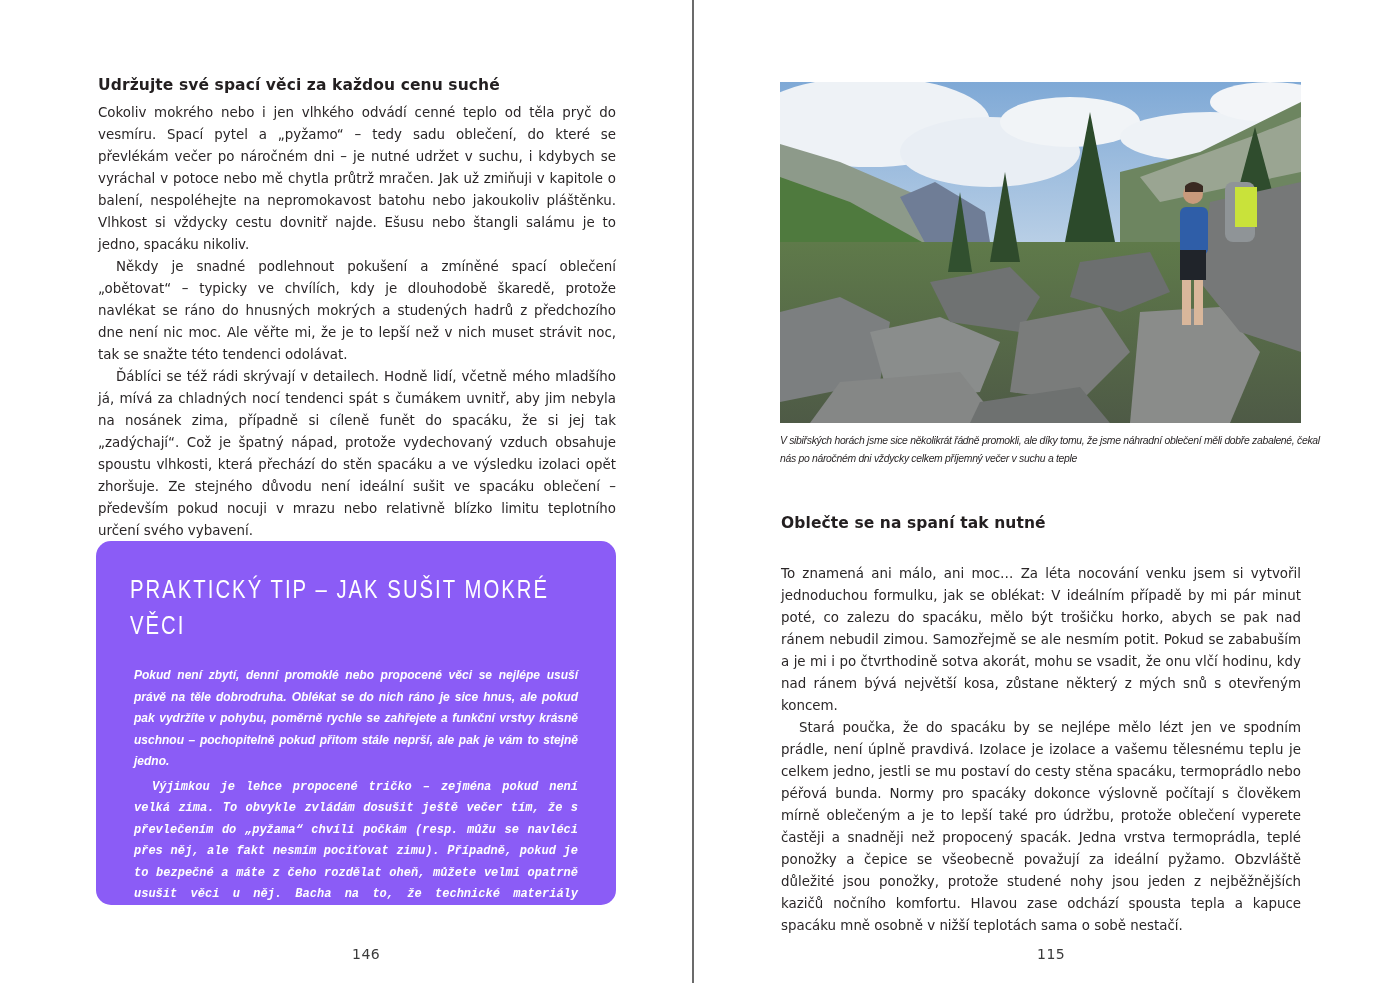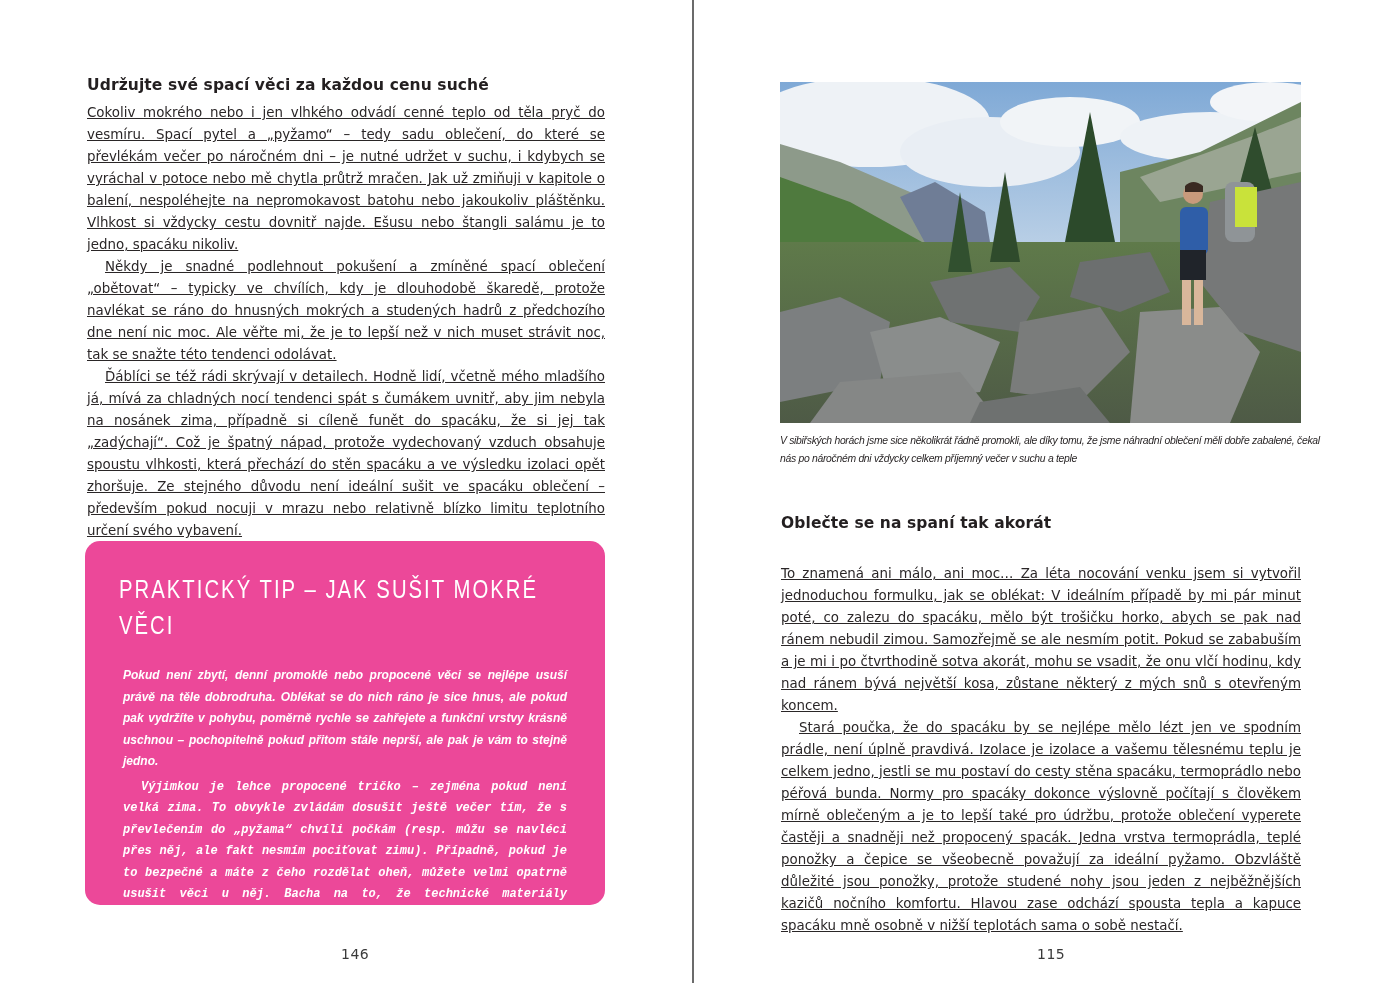--- a/index.html
+++ b/index.html
@@ -2,38 +2,38 @@
 <html><head>
   <meta charset="utf-8">
   <style>
     html, body { margin: 0; padding: 0; }
     body {
       width: 1384px; height: 983px; position: relative; overflow: hidden;
       background: #ffffff; color: #231f20;
       font-family: "DejaVu Sans", sans-serif;
     }
     .page { position: absolute; top: 0; height: 983px; }
-    .page-left { left: 0; width: 780px; }
+    .page-left { left: 11px; width: 780px; }
     .page-right { left: 694px; width: 790px; }
     .spine { position: absolute; left: 692px; top: 0; width: 2px; height: 983px; background: #6b6b6b; }
 
     .heading {
       position: absolute; font-weight: bold; font-size: 15.5px; letter-spacing: 0.1px;
       color: #231f20; white-space: nowrap;
     }
     .body-text {
       position: absolute; font-size: 13.4px; line-height: 22px; color: #2a2627;
-      text-align: justify; hyphens: manual; text-decoration: underline;
+      text-align: justify; hyphens: manual;
     }
     .body-text p { margin: 0; }
     .body-text p.indent { text-indent: 18px; }
 
     .tip-box {
       position: absolute; left: 85px; top: 541px; width: 520px; height: 364px;
-      background: #ec4899; border-radius: 15px;
+      background: #8b5cf6; border-radius: 15px;
     }
     .tip-title {
       position: absolute; left: 34px; top: 30px; width: 450px;
       font-family: "Liberation Sans", sans-serif; font-size: 26px; line-height: 36px;
       letter-spacing: 2.6px; color: #ffffff; font-weight: normal;
       transform: scaleX(0.78); transform-origin: left top; width: 560px;
     }
     .tip-body {
       position: absolute; left: 34px; top: 120px; width: 452px;
       color: #ffffff; font-style: italic; font-size: 12px; line-height: 21.5px;
@@ -132,21 +132,21 @@
       <path d="M405 104 q8 -8 18 0 v6 h-18z" fill="#3a2a22"></path>
       <rect x="400" y="125" width="28" height="48" rx="6" fill="#2f5ea8"></rect>
       <rect x="400" y="168" width="26" height="30" fill="#20242a"></rect>
       <rect x="402" y="198" width="9" height="45" fill="#d9b79b"></rect>
       <rect x="414" y="198" width="9" height="45" fill="#d9b79b"></rect>
     </svg>
   </div>
 
   <div class="caption">V sibiřských horách jsme sice několikrát řádně promokli, ale díky tomu, že jsme náhradní oblečení měli dobře zabalené, čekal nás po náročném dni vždycky celkem příjemný večer v suchu a teple</div>
 
-  <div class="heading" style="left:87px; top:514px;">Oblečte se na spaní tak akorát</div>
+  <div class="heading" style="left:87px; top:514px;">Oblečte se na spaní tak nutné</div>
 
   <div class="body-text" style="left:87px; top:563px; width:520px;">
     <p>To znamená ani málo, ani moc… Za léta nocování venku jsem si vytvořil jednodu­chou formulku, jak se oblékat: V ideálním případě by mi pár minut poté, co zalezu do spacáku, mělo být trošičku horko, abych se pak nad ránem nebudil zimou. Sa­mozřejmě se ale nesmím potit. Pokud se zababuším a je mi i po čtvrthodině sotva akorát, mohu se vsadit, že onu vlčí hodinu, kdy nad ránem bývá největší kosa, zůsta­ne některý z mých snů s otevřeným koncem.</p>
     <p class="indent">Stará poučka, že do spacáku by se nejlépe mělo lézt jen ve spodním prádle, není úplně pravdivá. Izolace je izolace a vašemu tělesnému teplu je celkem jed­no, jestli se mu postaví do cesty stěna spacáku, termoprádlo nebo péřová bunda. Normy pro spacáky dokonce výslovně počítají s člověkem mírně oblečeným a je to lepší také pro údržbu, protože oblečení vyperete častěji a snadněji než propocený spacák. Jedna vrstva termoprádla, teplé ponožky a čepice se všeobecně považují za ideální pyžamo. Obzvláště důležité jsou ponožky, protože studené nohy jsou jeden z nejběžnějších kazičů nočního komfortu. Hlavou zase odchází spousta tepla a kapuce spacáku mně osobně v nižší teplotách sama o sobě nestačí.</p>
   </div>
 
   <div class="page-number" style="left:343px;">115</div>
 </div>
 
 </body></html>

